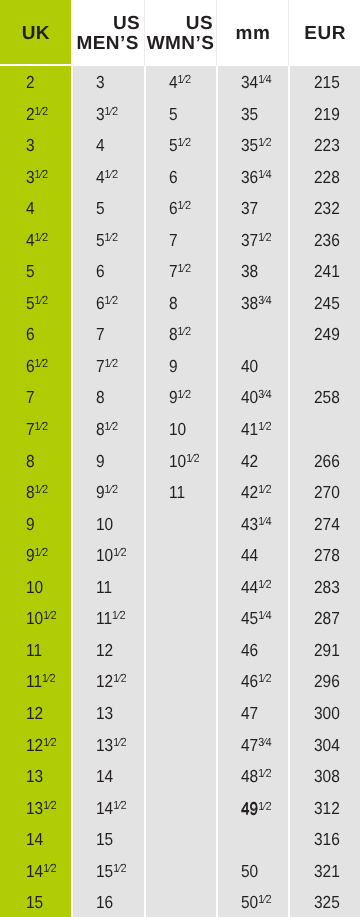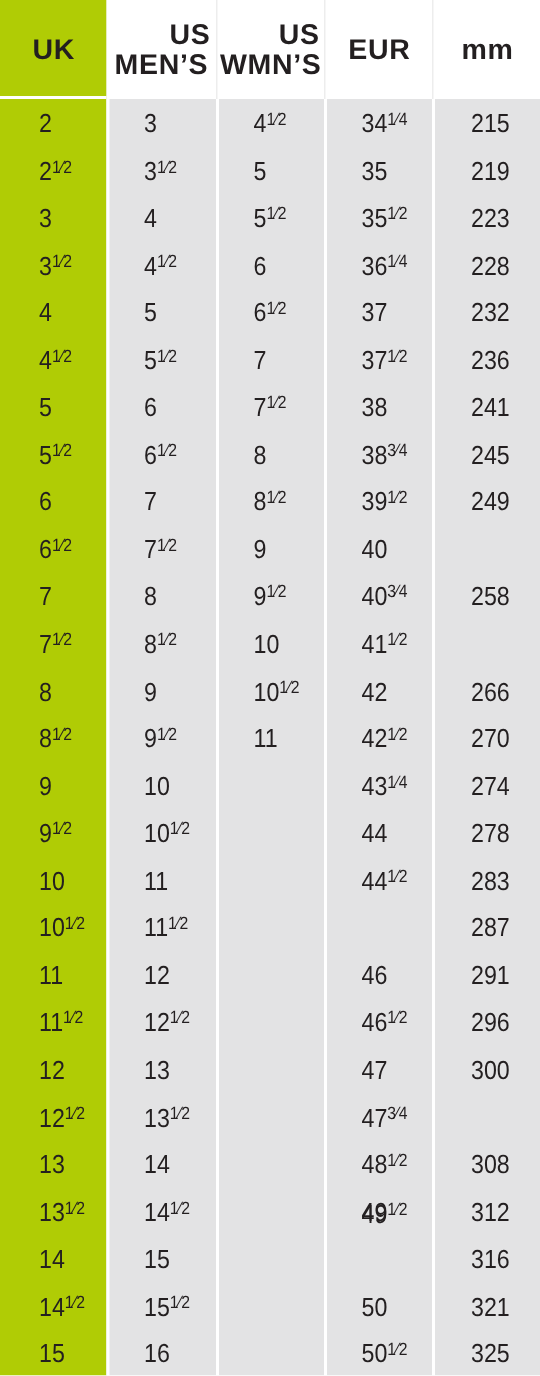--- a/index.html
+++ b/index.html
@@ -84,24 +84,24 @@
     </div>
     <div class="th">
       <span class="hl hl-shift">US</span>
       <span class="hl">MEN’S</span>
     </div>
     <div class="th">
       <span class="hl hl-shift">US</span>
       <span class="hl">WMN’S</span>
     </div>
     <div class="th">
+      <span class="hl">mm</span>
+    </div>
+    <div class="th">
       <span class="hl">EUR</span>
-    </div>
-    <div class="th">
-      <span class="hl">mm</span>
     </div>
   </div>
   <div class="tbody">
     <div class="col">
       <div class="cell" style="top:0.90px">
           <span class="vw"><span class="v">2</span><span class="frac"></span></span>
         </div>
       <div class="cell" style="top:32.45px">
           <span class="vw"><span class="v">2</span><span class="frac">1⁄2</span></span>
         </div>
@@ -365,23 +365,20 @@
         </div>
       <div class="cell" style="top:158.65px">
           <span class="vw"><span class="v">37</span><span class="frac">1⁄2</span></span>
         </div>
       <div class="cell" style="top:190.20px">
           <span class="vw"><span class="v">38</span><span class="frac"></span></span>
         </div>
       <div class="cell" style="top:221.75px">
           <span class="vw"><span class="v">38</span><span class="frac">3⁄4</span></span>
         </div>
-      <div class="cell" style="top:253.30px">
-          <span class="vw"><span class="v">39</span><span class="frac">1⁄2</span></span>
-        </div>
       <div class="cell" style="top:284.85px">
           <span class="vw"><span class="v">40</span><span class="frac"></span></span>
         </div>
       <div class="cell" style="top:316.40px">
           <span class="vw"><span class="v">40</span><span class="frac">3⁄4</span></span>
         </div>
       <div class="cell" style="top:347.95px">
           <span class="vw"><span class="v">41</span><span class="frac">1⁄2</span></span>
         </div>
       <div class="cell" style="top:379.50px">
@@ -391,20 +388,23 @@
           <span class="vw"><span class="v">42</span><span class="frac">1⁄2</span></span>
         </div>
       <div class="cell" style="top:442.60px">
           <span class="vw"><span class="v">43</span><span class="frac">1⁄4</span></span>
         </div>
       <div class="cell" style="top:474.15px">
           <span class="vw"><span class="v">44</span><span class="frac"></span></span>
         </div>
       <div class="cell" style="top:505.70px">
           <span class="vw"><span class="v">44</span><span class="frac">1⁄2</span></span>
+        </div>
+      <div class="cell" style="top:537.25px">
+          <span class="vw"><span class="v">45</span><span class="frac">1⁄4</span></span>
         </div>
       <div class="cell" style="top:568.80px">
           <span class="vw"><span class="v">46</span><span class="frac"></span></span>
         </div>
       <div class="cell" style="top:600.35px">
           <span class="vw"><span class="v">46</span><span class="frac">1⁄2</span></span>
         </div>
       <div class="cell" style="top:631.90px">
           <span class="vw"><span class="v">47</span><span class="frac"></span></span>
         </div>
@@ -477,20 +477,23 @@
           <span class="vw"><span class="v">287</span><span class="frac"></span></span>
         </div>
       <div class="cell" style="top:568.80px">
           <span class="vw"><span class="v">291</span><span class="frac"></span></span>
         </div>
       <div class="cell" style="top:600.35px">
           <span class="vw"><span class="v">296</span><span class="frac"></span></span>
         </div>
       <div class="cell" style="top:631.90px">
           <span class="vw"><span class="v">300</span><span class="frac"></span></span>
+        </div>
+      <div class="cell" style="top:663.45px">
+          <span class="vw"><span class="v">304</span><span class="frac"></span></span>
         </div>
       <div class="cell" style="top:695.00px">
           <span class="vw"><span class="v">308</span><span class="frac"></span></span>
         </div>
       <div class="cell" style="top:726.55px">
           <span class="vw"><span class="v">312</span><span class="frac"></span></span>
         </div>
       <div class="cell" style="top:758.10px">
           <span class="vw"><span class="v">316</span><span class="frac"></span></span>
         </div>

